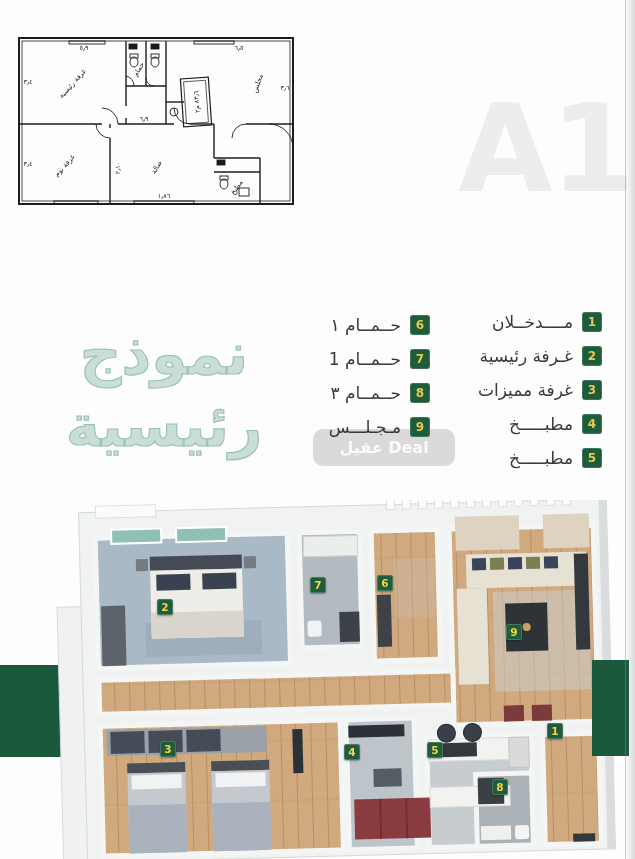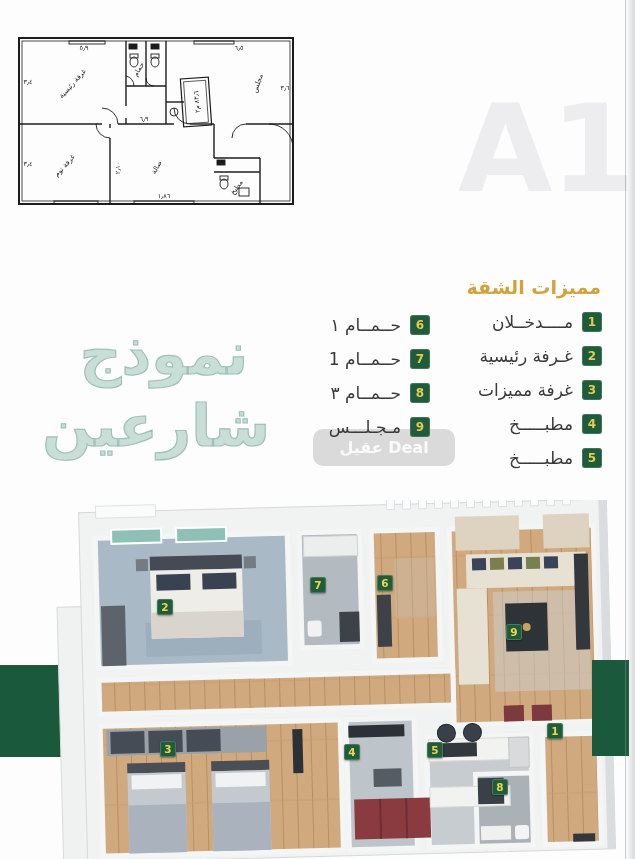--- a/index.html
+++ b/index.html
@@ -150,21 +150,20 @@
         <text class="bp-dim" x="14" y="138">٣٫٤</text>
         <text class="bp-dim" x="271" y="62">٣٫٦</text>
         <text class="bp-dim" x="150" y="170">١٫٨٦</text>
         <text class="bp-dim" x="104" y="142" transform="rotate(-90 104 140)">٢٫١٠</text>
         <text class="bp-dim" x="130" y="93">٦٫٩</text>
       </g>
     </svg>
   </div>
 
 
-  <div class="features-heading">مميزات الشقة</div>
 
   <div class="brand-wm">عقيل Deal</div>
 
   <div class="feat-col primary">
     <div class="feat-row">
       <span class="feat-num">1</span>
       <span class="feat-label">مــــدخــلان</span>
     </div>
     <div class="feat-row">
       <span class="feat-num">2</span>
@@ -198,21 +197,21 @@
       <span class="feat-label">حــمــام ٣</span>
     </div>
     <div class="feat-row">
       <span class="feat-num">9</span>
       <span class="feat-label">مـجـلـــس</span>
     </div>
   </div>
 
   <div class="side-wm">
     <div>نموذج</div>
-    <div>شارعين</div>
+    <div>رئيسية</div>
   </div>
 
   <div class="plan3d">
     <svg viewBox="0 0 565 359">
       <defs>
         <pattern id="wood" width="15" height="60" patternUnits="userSpaceOnUse">
           <rect width="15" height="60" fill="#d0a97e"></rect>
           <line x1="14.5" y1="0" x2="14.5" y2="60" stroke="#b98f62" stroke-width="1"></line>
           <line x1="0" y1="59" x2="15" y2="59" stroke="#c49c6f" stroke-width="0.8"></line>
         </pattern>

